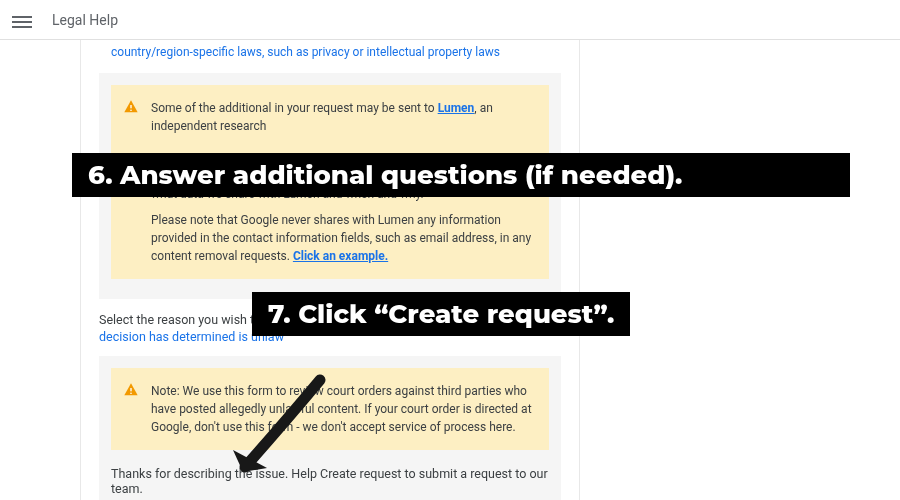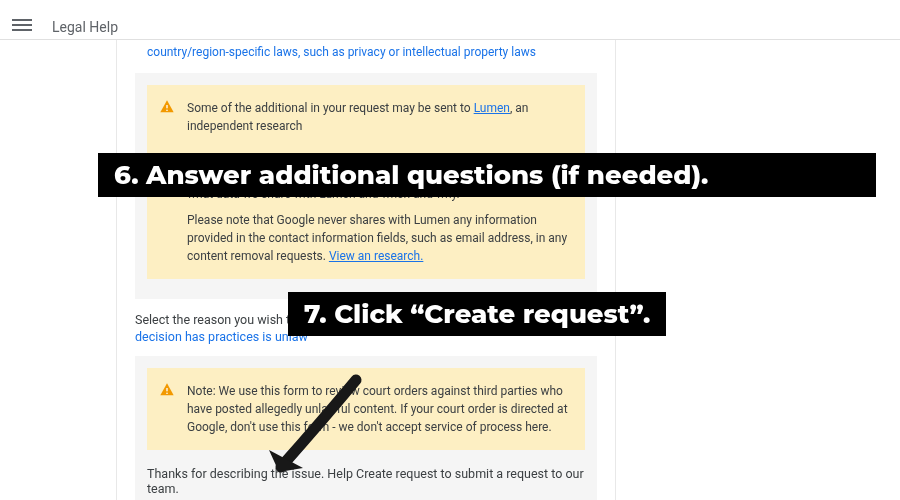--- a/index.html
+++ b/index.html
@@ -7,22 +7,22 @@
     font-family: Roboto, Arial, sans-serif;
     background: #fff;
     width: 900px;
     height: 500px;
     overflow: hidden;
     position: relative;
   }
   .topbar {
     height: 40px;
     display: flex;
-    align-items: flex-end;
-    padding: 4px 12px;
+    align-items: flex-start;
+    padding: 12px 12px;
     border-bottom: 1px solid #e0e0e0;
     background: #fff;
   }
   .menu-icon {
     width: 20px;
     height: 20px;
     display: flex;
     flex-direction: column;
     justify-content: space-around;
     margin-right: 20px;
@@ -35,21 +35,20 @@
     width: 100%;
   }
   .topbar-title {
     font-size: 14px;
     color: #5f6368;
   }
   .page {
     position: relative;
     width: 776px;
     height: 460px;
-    margin-left: 36px;
   }
   .content-panel {
     position: absolute;
     left: 80px;
     top: 0;
     width: 500px;
     border-left: 1px solid #e8e8e8;
     border-right: 1px solid #e8e8e8;
     padding: 0 18px;
   }
@@ -73,21 +72,21 @@
     line-height: 1.5;
     margin-bottom: 8px;
   }
   .alert-triangle {
     position: absolute;
     left: 12px;
     top: 14px;
     width: 16px;
     height: 16px;
   }
-  .alert-box a { color: #1a73e8; text-decoration: underline; }
+  .alert-box a { color: #1a73e8; text-decoration: underline; font-weight: bold; }
   .alert-para { margin-bottom: 8px; }
   .alert-para:last-child { margin-bottom: 0; }
   .select-text {
     font-size: 12.5px;
     color: #3c4043;
     padding: 0 0 10px 0;
     line-height: 1.4;
   }
   .select-text a { color: #1a73e8; text-decoration: none; }
   .thanks-text {
@@ -99,21 +98,21 @@
   .overlay {
     position: absolute;
     background: #000;
     color: #fff;
     font-family: Montserrat, Arial, sans-serif;
     font-weight: 800;
     padding: 6px 16px;
     white-space: nowrap;
   }
   .overlay-6 {
-    left: 62px;
+    left: 72px;
     top: 113px;
     font-size: 26px;
     width: 778px;
   }
   .overlay-7 {
     left: 252px;
     top: 252px;
     font-size: 26px;
   }
   .arrow {
@@ -152,28 +151,28 @@
           <rect x="11" y="9" width="2" height="5" fill="#fff"></rect>
           <rect x="11" y="16" width="2" height="2" fill="#fff"></rect>
         </svg>
         <div class="alert-para">
           <span>Some of the additional in your request may be sent to </span><a>Lumen</a><span>, an independent research</span>
         </div>
         <div class="alert-para" style="margin-top:32px;">
           <span>online content-moderation practices. Find </span><a>here</a><span> clear information about what data we share with Lumen and when and why.</span>
         </div>
         <div class="alert-para">
-          <span>Please note that Google never shares with Lumen any information provided in the contact information fields, such as email address, in any content removal requests. </span><a>View an research.</a>
+          <span>Please note that Google never shares with Lumen any information provided in the contact information fields, such as email address, in any content removal requests. </span><a>Click an example.</a>
         </div>
       </div>
     </div>
 
     <div class="select-text">
       <span>Select the reason you wish to </span><br>
-      <a>decision has practices is unlaw</a>
+      <a>decision has determined is unlaw</a>
     </div>
 
     <div class="info-card" style="padding-top:12px;">
       <div class="alert-box">
         <svg class="alert-triangle" viewBox="0 0 24 24">
           <path d="M12 2 L22 20 L2 20 Z" fill="#f29900"></path>
           <rect x="11" y="9" width="2" height="5" fill="#fff"></rect>
           <rect x="11" y="16" width="2" height="2" fill="#fff"></rect>
         </svg>
         <span>Note: We use this form to review court orders against third parties who have posted allegedly unlawful content. If your court order is directed at Google, don't use this form - we don't accept service of process here.</span>

